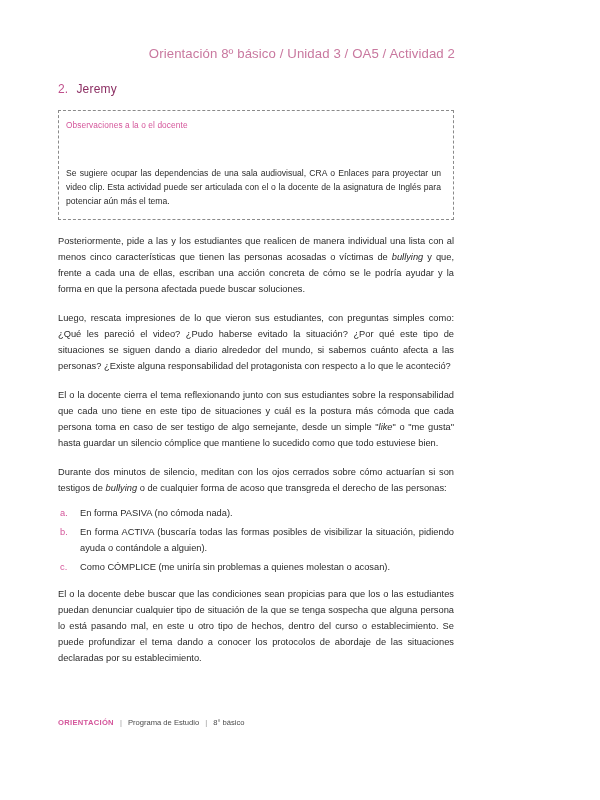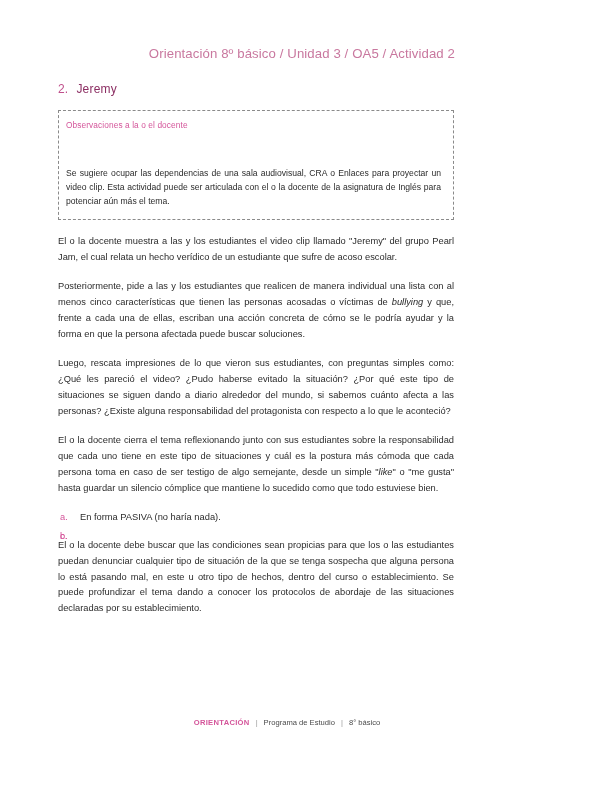--- a/index.html
+++ b/index.html
@@ -105,21 +105,21 @@
     color: #d4559a;
   }
   em {
     font-style: italic;
   }
   .footer {
     position: absolute;
     left: 58px;
     top: 718px;
     width: 458px;
-    text-align: center;
+    text-align: left;
     font-size: 7.6px;
     white-space: nowrap;
     color: #555555;
   }
   .footer .brand {
     color: #d4559a;
     font-weight: bold;
     letter-spacing: 0.3px;
   }
   .footer .sep {
@@ -141,38 +141,38 @@
     <span class="num">2.</span><span class="name">Jeremy</span>
   </div>
 
   <div class="content">
 
     <div class="note-box">
       <div class="note-title">Observaciones a la o el docente</div>
       <div class="note-body">Se sugiere ocupar las dependencias de una sala audiovisual, CRA o Enlaces para proyectar un video clip. Esta actividad puede ser articulada con el o la docente de la asignatura de Inglés para potenciar aún más el tema.</div>
     </div>
 
-    <p class="para"><span>El o la docente muestra a las y los estudiantes el video clip llamado "Jeremy" del grupo Pearl Jam, el cual relata un hecho verídico de un estudiante que sufre de acoso escolar.</span></p>
 
     <p class="para"><span>Posteriormente, pide a las y los estudiantes que realicen de manera individual una lista con al menos cinco características que tienen las personas acosadas o víctimas de </span><em>bullying</em><span> y que, frente a cada una de ellas, escriban una acción concreta de cómo se le podría ayudar y la forma en que la persona afectada puede buscar soluciones.</span></p>
 
     <p class="para"><span>Luego, rescata impresiones de lo que vieron sus estudiantes, con preguntas simples como: ¿Qué les pareció el video? ¿Pudo haberse evitado la situación? ¿Por qué este tipo de situaciones se siguen dando a diario alrededor del mundo, si sabemos cuánto afecta a las personas? ¿Existe alguna responsabilidad del protagonista con respecto a lo que le aconteció?</span></p>
 
     <p class="para"><span>El o la docente cierra el tema reflexionando junto con sus estudiantes sobre la responsabilidad que cada uno tiene en este tipo de situaciones y cuál es la postura más cómoda que cada persona toma en caso de ser testigo de algo semejante, desde un simple "</span><em>like</em><span>" o "me gusta" hasta guardar un silencio cómplice que mantiene lo sucedido como que todo estuviese bien.</span></p>
 
+    <p class="para tight"><span>Durante dos minutos de silencio, meditan con los ojos cerrados sobre cómo actuarían si son testigos de </span><em>bullying</em><span> o de cualquier forma de acoso que transgreda el derecho de las personas:</span></p>
 
     <ul class="list">
       <li>
-        <span class="marker">a.</span><span>En forma PASIVA (no haría nada).</span>
+        <span class="marker">a.</span><span>En forma PASIVA (no cómoda nada).</span>
       </li>
       <li>
-        <span class="marker">b.</span>
+        <span class="marker">b.</span><span>En forma ACTIVA (buscaría todas las formas posibles de visibilizar la situación, pidiendo ayuda o contándole a alguien).</span>
       </li>
       <li>
-        <span class="marker">c.</span>
+        <span class="marker">c.</span><span>Como CÓMPLICE (me uniría sin problemas a quienes molestan o acosan).</span>
       </li>
     </ul>
 
     <p class="para"><span>El o la docente debe buscar que las condiciones sean propicias para que los o las estudiantes puedan denunciar cualquier tipo de situación de la que se tenga sospecha que alguna persona lo está pasando mal, en este u otro tipo de hechos, dentro del curso o establecimiento. Se puede profundizar el tema dando a conocer los protocolos de abordaje de las situaciones declaradas por su establecimiento.</span></p>
 
   </div>
 
   <div class="footer">
     <span class="brand">ORIENTACIÓN</span><span class="sep">|</span><span class="meta">Programa de Estudio</span><span class="sep">|</span><span class="meta">8° básico</span>
   </div>

